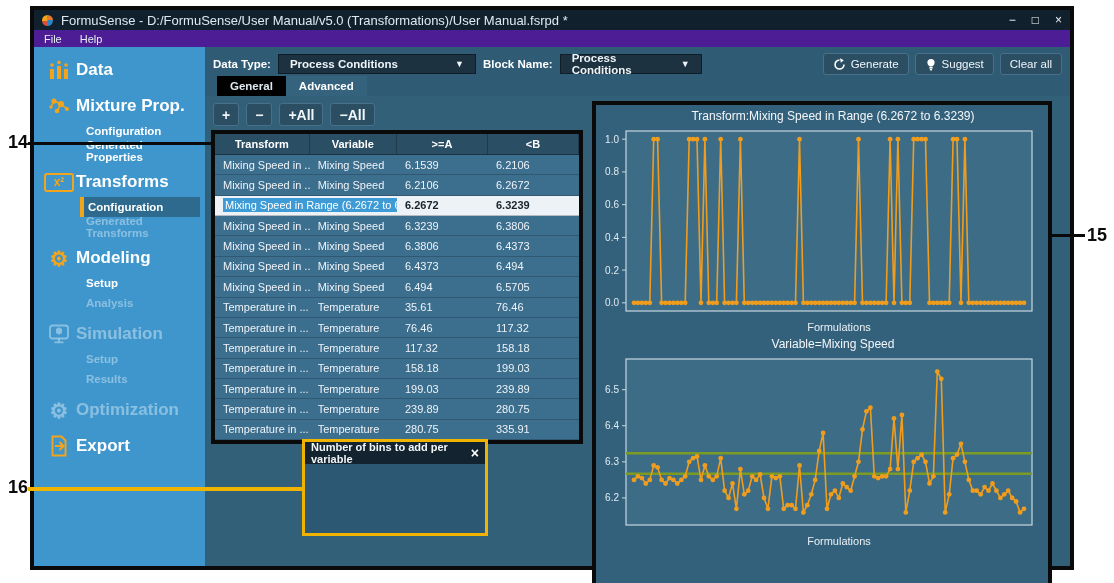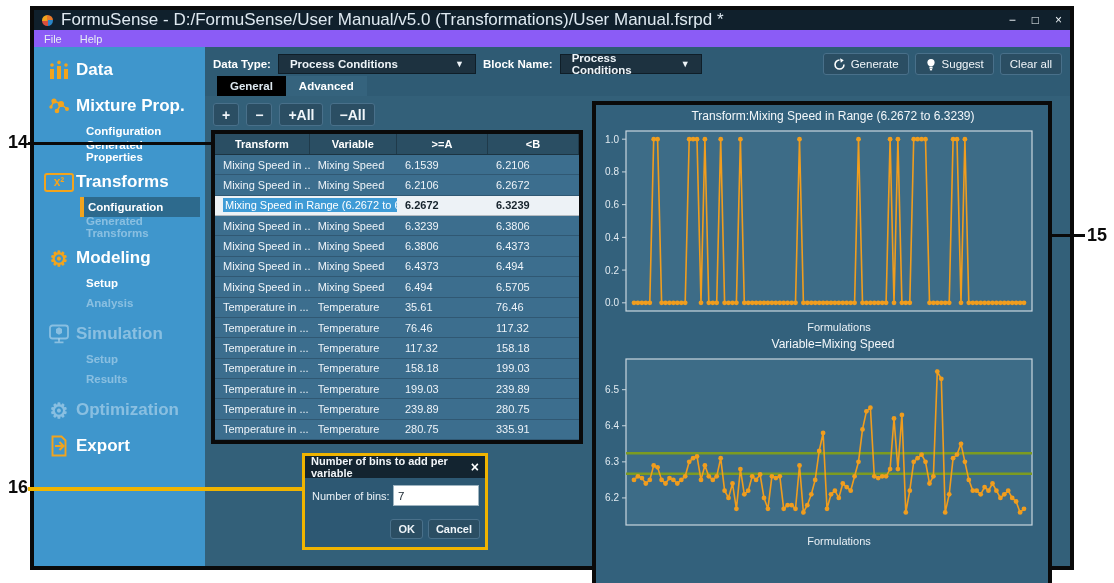--- a/index.html
+++ b/index.html
@@ -8,24 +8,24 @@
 
   #window { position:absolute; left:30px; top:6px; width:1044px; height:564px;
     background:#2f5b74; border:4px solid #0a0a0a; }
 
   
   .titlebar { position:absolute; left:0; top:0; width:100%; height:20px; background:#10202c;
     display:flex; align-items:center; padding:0 8px; }
   .logo { width:11px; height:11px; border-radius:50%; flex:0 0 11px;
     background:conic-gradient(#e8792b 0 25%, #2b86c8 25% 50%, #d94f3d 50% 75%, #f2a41d 75% 100%);
     margin-right:8px; }
-  .title { font-size:17px; color:#dfe9f1; white-space:nowrap;text-align:center; }
+  .title { font-size:13px; color:#dfe9f1; white-space:nowrap;text-align:center; }
   .win-controls { margin-left:auto; display:flex; gap:16px; color:#eef4f8; font-size:12px; }
   .win-controls span { cursor:default; line-height:20px; }
-  .menubar { position:absolute; left:0; top:20px; width:100%; height:17px; background:#8b5cf6;
+  .menubar { position:absolute; left:0; top:20px; width:100%; height:17px; background:#4c1d95;
     display:flex; gap:18px; align-items:center; padding:0 10px; color:#e6edf3; font-size:11px; }
 
   
   .sidebar { position:absolute; left:0; top:37px; width:171px; bottom:0; background:#3f96cc;
     padding-top:8px; overflow:hidden; }
   .side-section { height:30px; margin-top:6px; display:flex; align-items:center; gap:4px;
     padding-left:12px; color:#ffffff; font-size:17px; font-weight:bold; }
   .side-section:first-child { margin-top:0; }
   .side-section .sicon { width:26px; display:flex; justify-content:center; align-items:center; }
   .side-sub { height:20px; margin-left:46px; width:120px; padding-left:6px; display:flex;
@@ -70,21 +70,21 @@
   .trow .td { display:flex; align-items:center; padding-left:8px; color:#eef3f8; font-size:11px;
     white-space:nowrap; overflow:hidden; }
   .trow.selected { background:#edf2f6; }
   .trow.selected .td { color:#16232c; font-weight:bold; }
   .sel-text { background:#3e9bd6; color:#ffffff !important; font-weight:normal !important;
     padding:1px 2px; white-space:nowrap; }
   .c0 { width:26%; } .c1 { width:24%; } .c2 { width:25%; } .c3 { width:25%; }
   .cWide { width:50%; }
 
   
-  .dialog { position:absolute; left:97px; top:357px; width:186px; height:97px;
+  .dialog { position:absolute; left:97px; top:343px; width:186px; height:97px;
     border:3px solid #f0b400; background:#2d5873; }
   .dlg-title { height:22px; background:#132430; display:flex; align-items:center;
     padding:0 6px; color:#f2f6f9; font-size:11px; font-weight:bold; }
   .dlg-close { margin-left:auto; font-size:14px; color:#ffffff; cursor:default; }
   .dlg-body { position:relative; height:69px; }
   .dlg-lbl { position:absolute; left:7px; top:12px; color:#eaf1f6; font-size:11px; }
   .dlg-input { position:absolute; left:88px; top:7px; width:86px; height:21px; background:#ffffff;
     border:1px solid #9fb4c0; font-size:11.5px; color:#15222c; padding:0 4px;
     font-family:"Liberation Sans", sans-serif; }
   .dlg-btns { position:absolute; right:5px; bottom:8px; display:flex; gap:5px; }
@@ -358,28 +358,20 @@
                 <div class="td c2">280.75</div>
                 <div class="td c3">335.91</div>
               </div>
             </div>
         </div>
 
         <div class="dialog">
           <div class="dlg-title">
             <span>Number of bins to add per variable</span>
             <span class="dlg-close">×</span>
-          </div>
-          <div class="dlg-body">
-            <span class="dlg-lbl">Number of bins:</span>
-            <input class="dlg-input" readonly="" value="7" style="">
-            <div class="dlg-btns">
-              <button class="btn">OK</button>
-              <button class="btn">Cancel</button>
-            </div>
           </div>
         </div>
 
         <div class="charts-panel">
           <div class="chart-block" id="chart0"><div class="chart-title">Transform:Mixing Speed in Range (6.2672 to 6.3239)</div><svg width="444" height="192" viewBox="0 0 444 192">
                 <rect x="30" y="6" width="406" height="180" fill="#3d6c87" stroke="#c9d6de" stroke-width="1.2"></rect>
                 <line x1="26" y1="177.8181818181818" x2="30" y2="177.8181818181818" stroke="#c9d6de" stroke-width="1"></line>
                 <text x="23" y="181.3181818181818" text-anchor="end" font-size="10" fill="#e2ebf1" font-family="Liberation Sans, sans-serif">0.0</text>
                 <line x1="26" y1="145.0909090909091" x2="30" y2="145.0909090909091" stroke="#c9d6de" stroke-width="1"></line>
                 <text x="23" y="148.5909090909091" text-anchor="end" font-size="10" fill="#e2ebf1" font-family="Liberation Sans, sans-serif">0.2</text>

